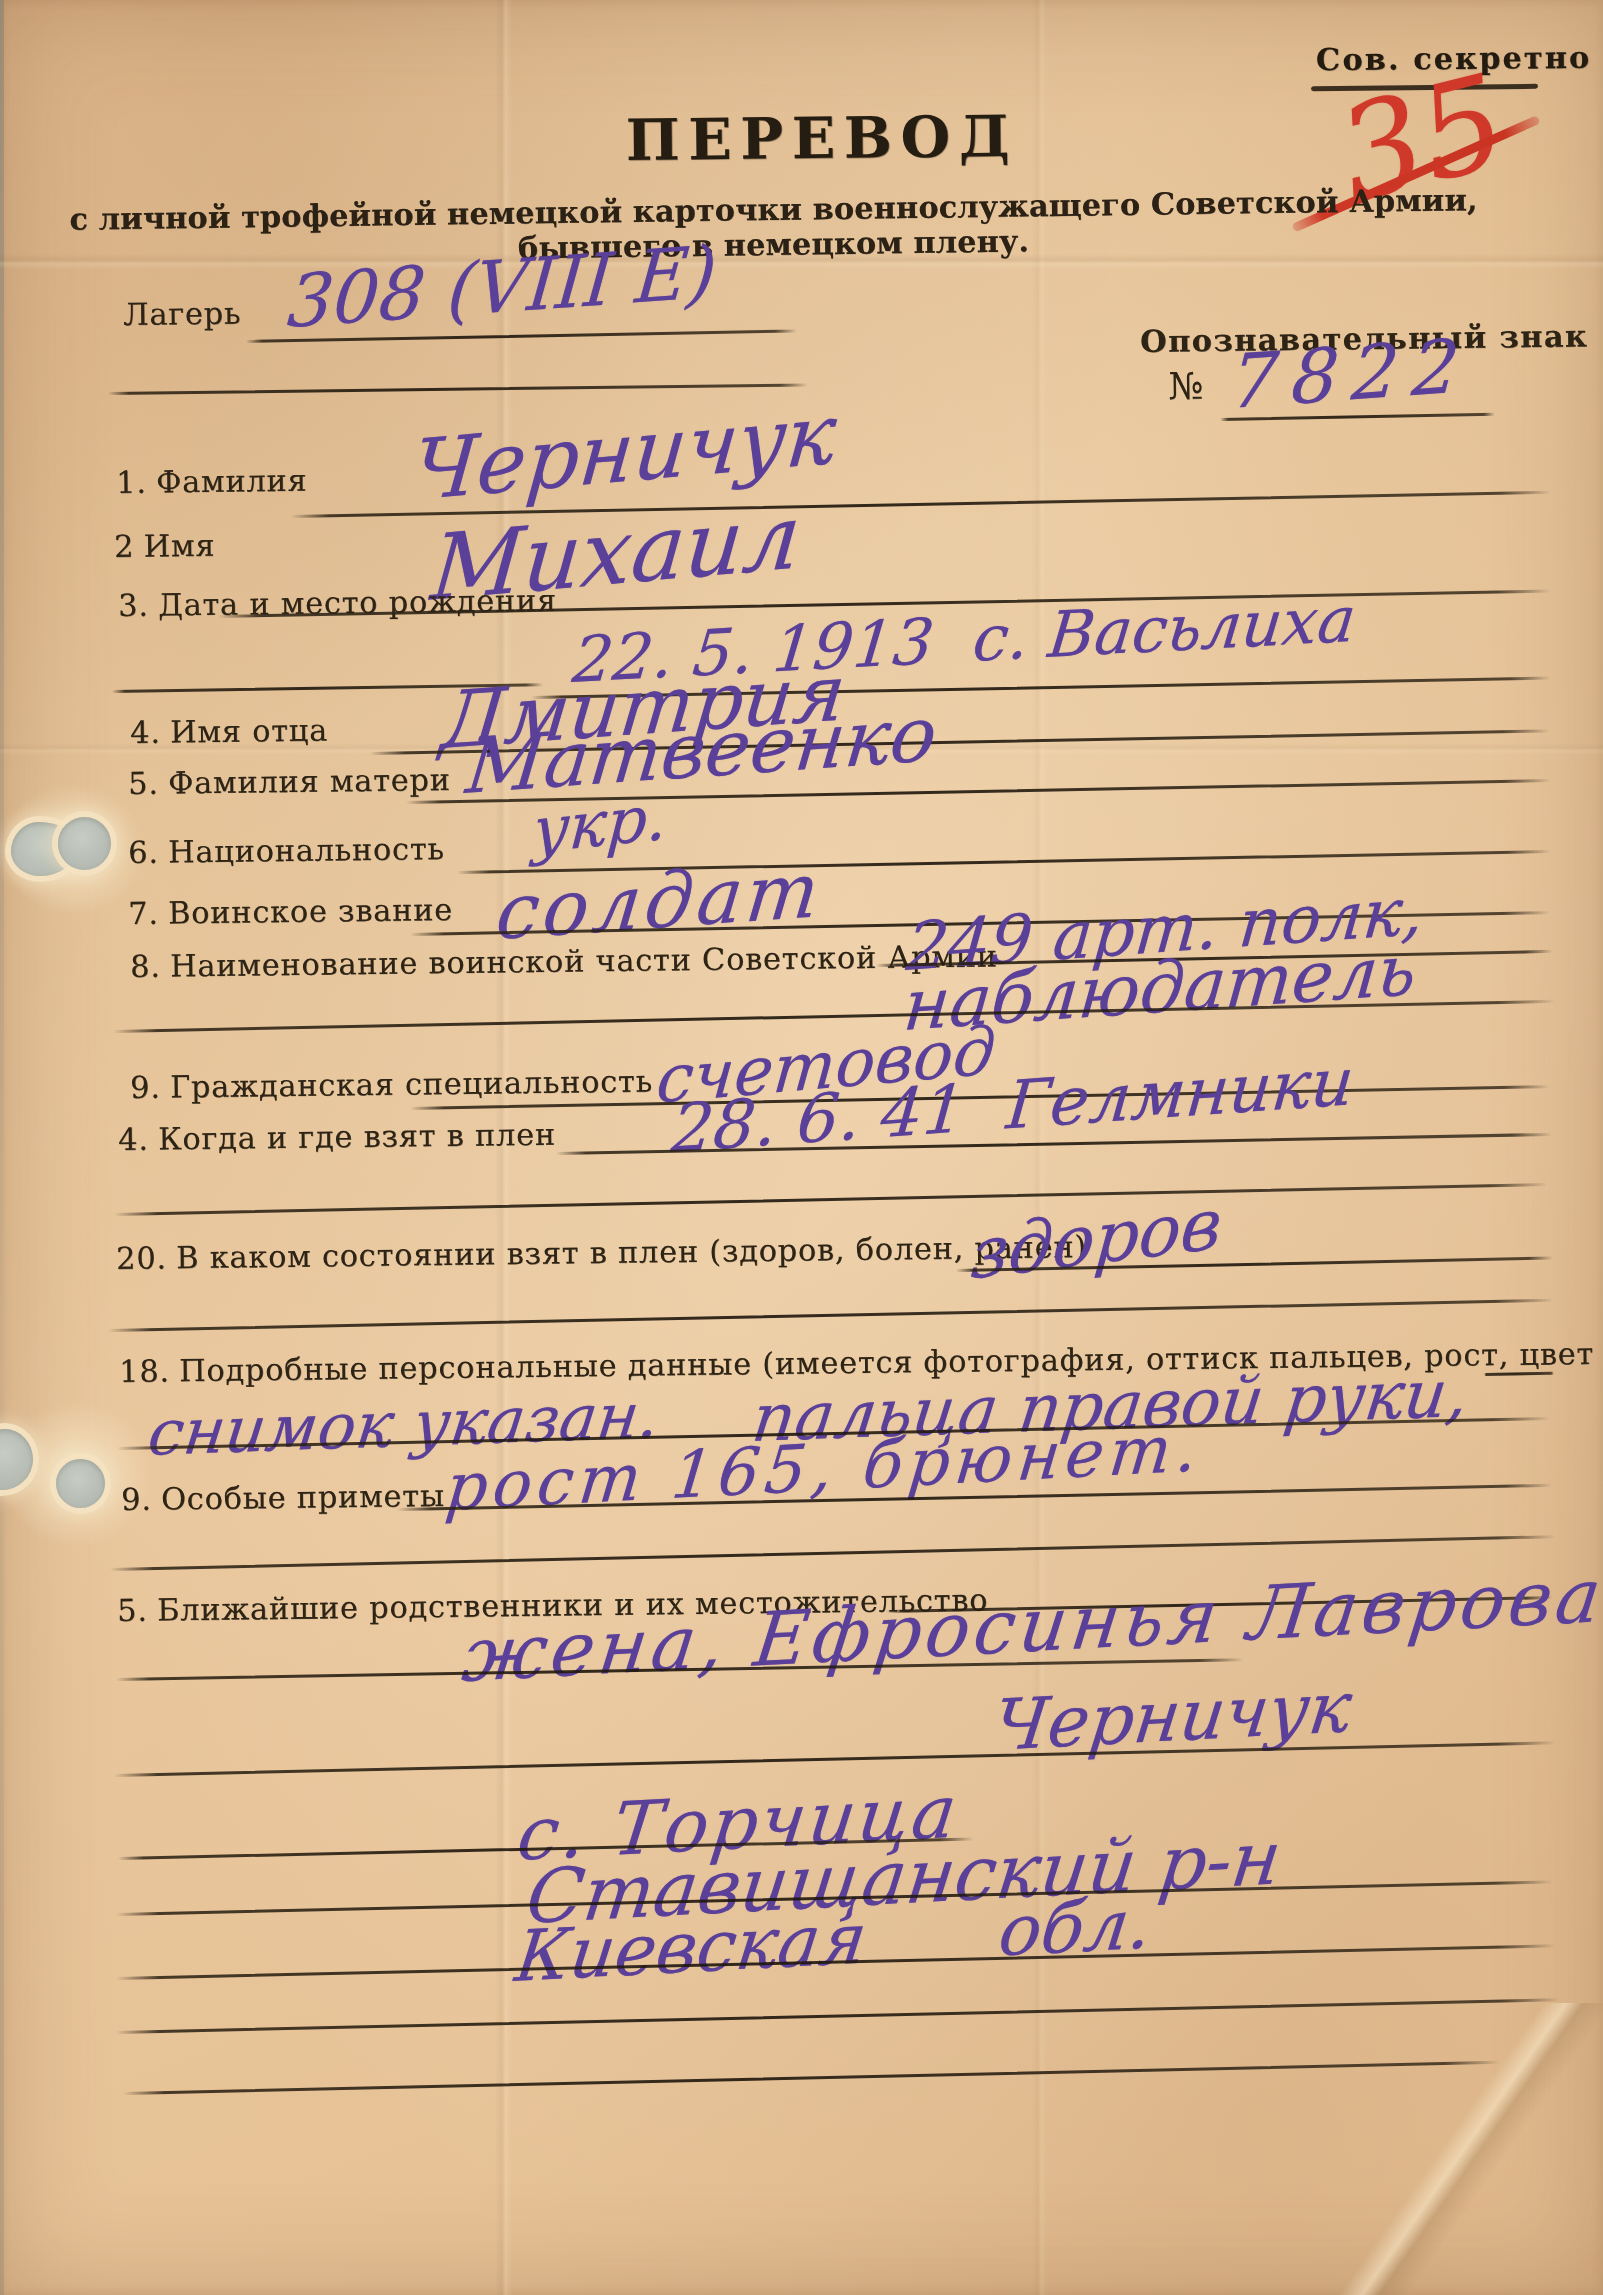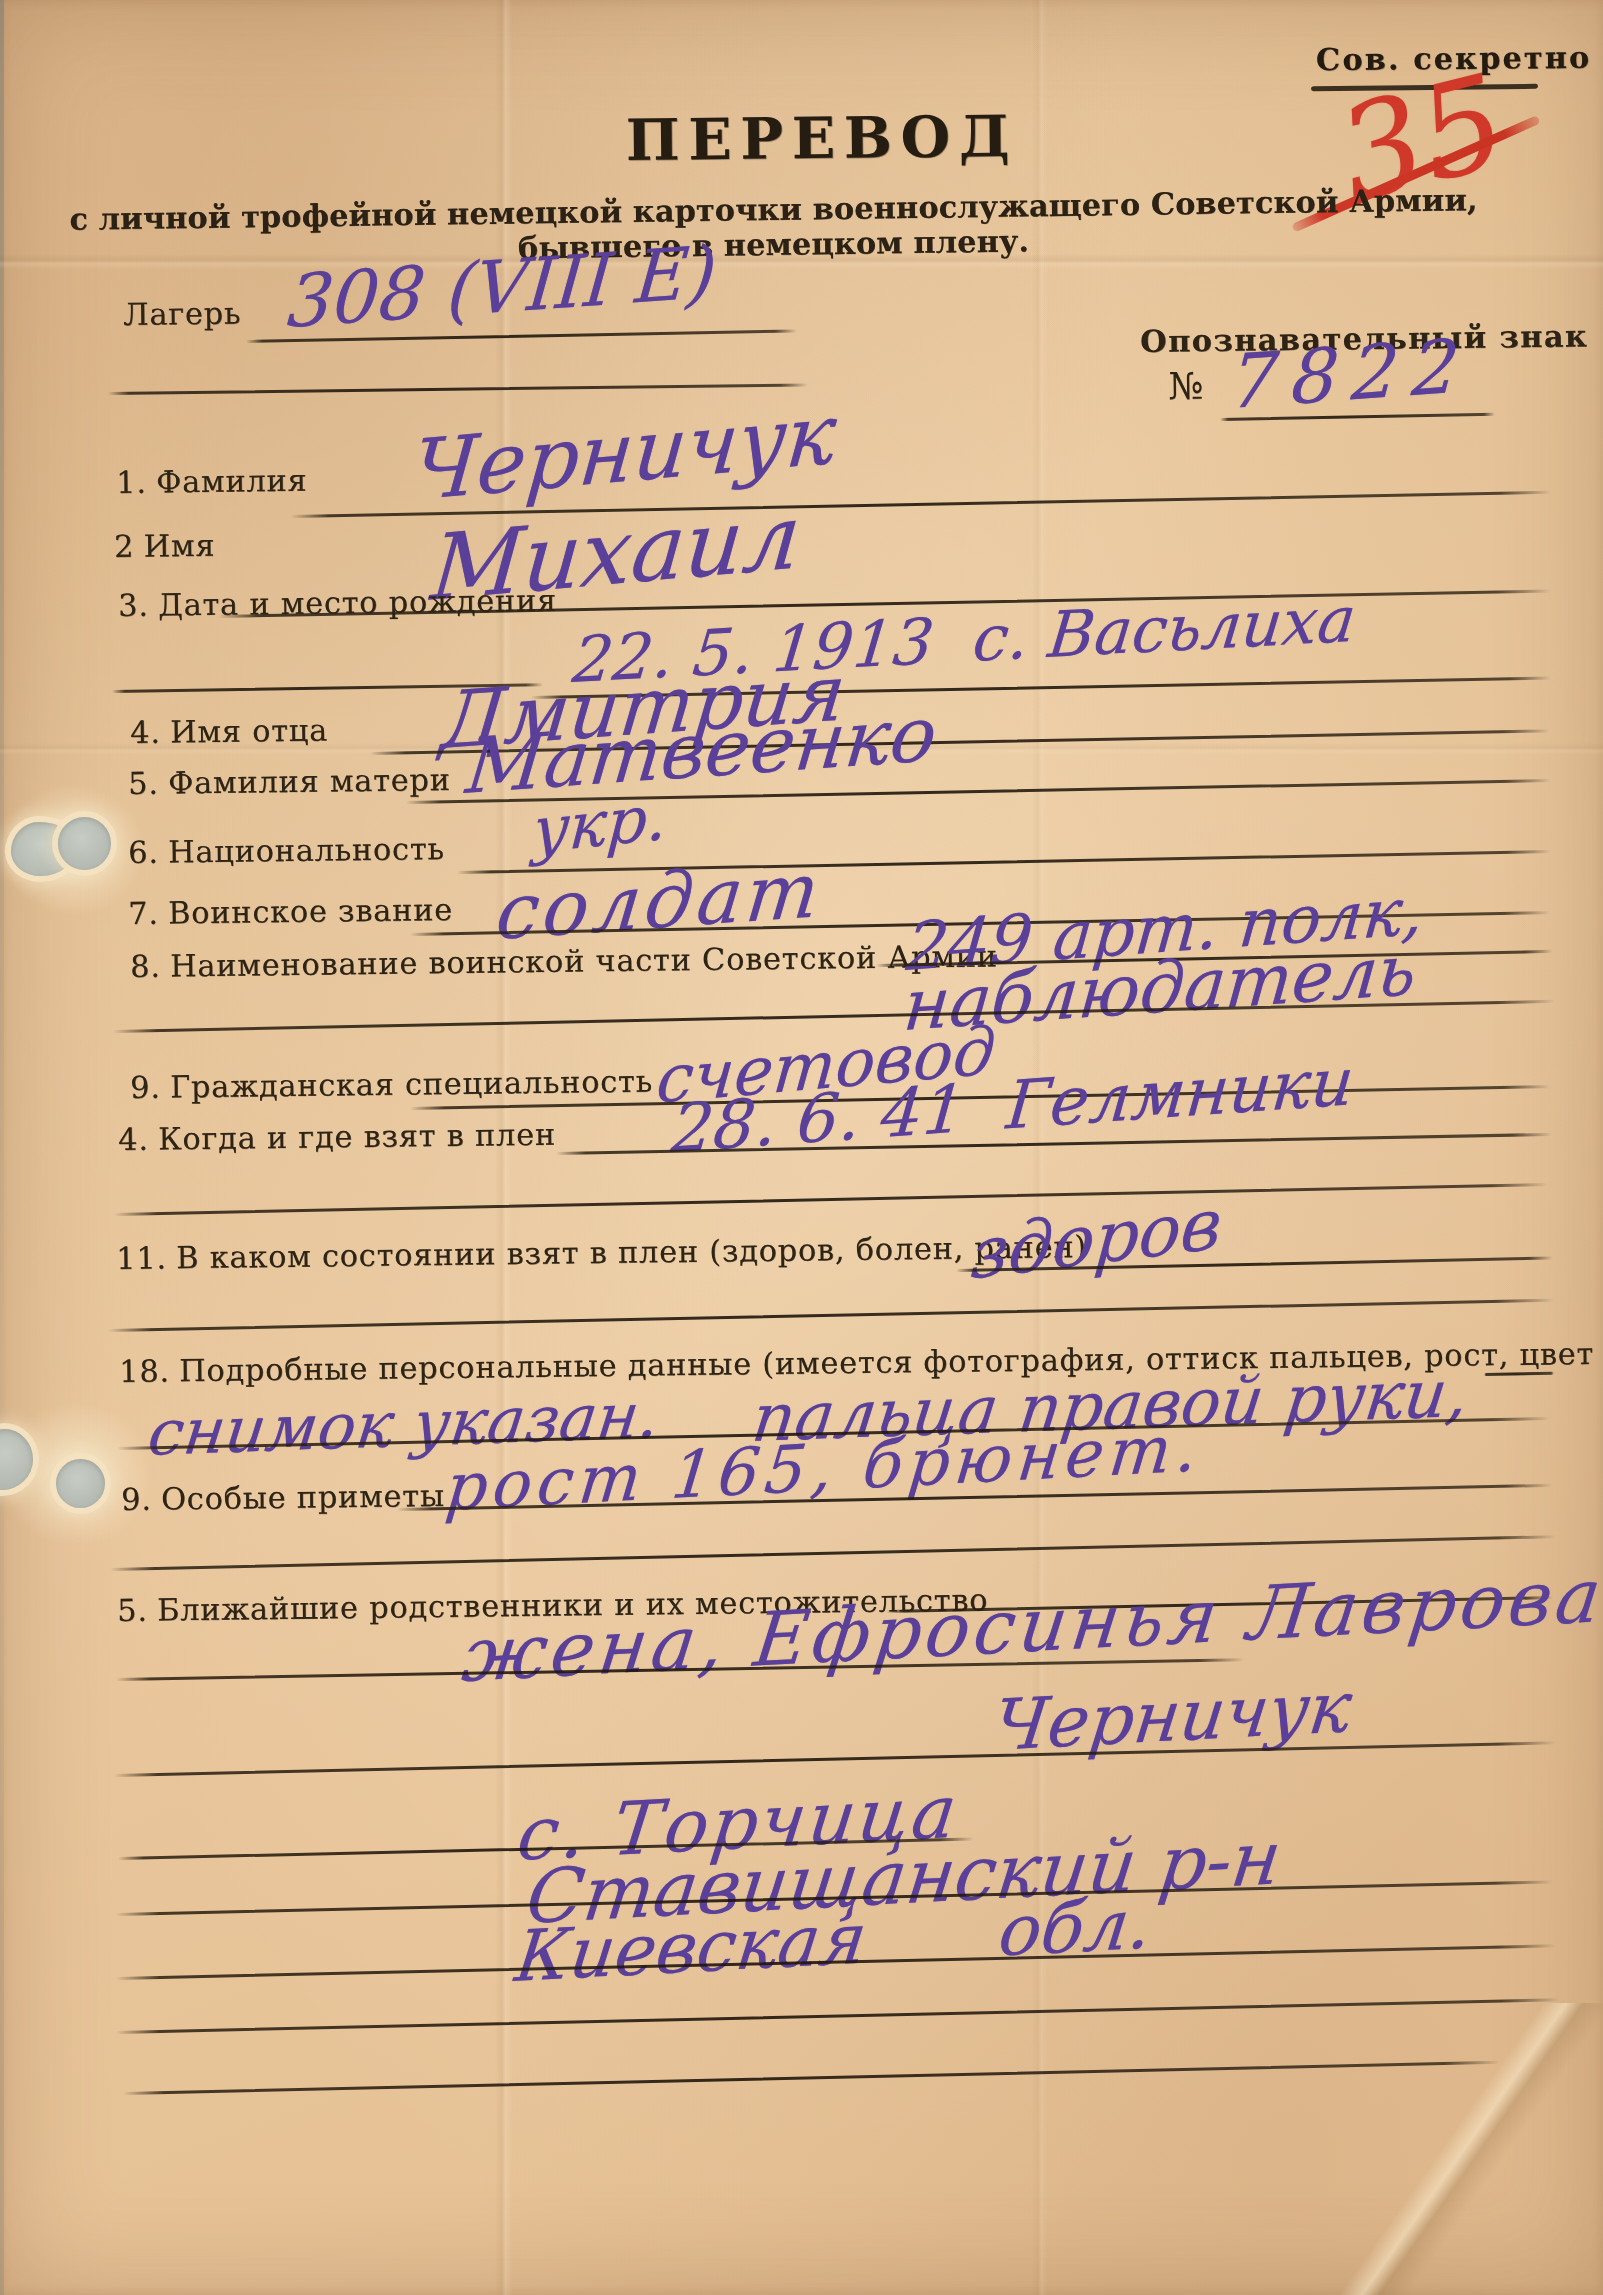--- a/index.html
+++ b/index.html
@@ -118,21 +118,21 @@
 
   <div class="lbl" style="left:130px;top:1070px;"><span class="n">9.</span><span>Гражданская специальность</span></div>
   <div class="hw" style="left:654px;top:1048px;font-size:66px;transform:rotate(-5deg) skewX(-10deg);">счетовод</div>
   <div class="rule" style="left:410px;top:1107px;width:1140px;"></div>
 
   <div class="lbl" style="left:118px;top:1122px;"><span class="n">4.</span><span>Когда и где взят в плен</span></div>
   <div class="hw" style="left:669px;top:1097px;font-size:66px;transform:rotate(-4deg) skewX(-9deg);">28. 6. 41  Гелмники</div>
   <div class="rule" style="left:556px;top:1152px;width:996px;"></div>
   <div class="rule" style="left:114px;top:1213px;width:1434px;transform:rotate(-1.2deg);"></div>
 
-  <div class="lbl" style="left:116px;top:1241px;"><span class="n">11.</span><span>В каком состоянии взят в плен (здоров, болен, ранен)</span></div>
+  <div class="lbl" style="left:116px;top:1241px;"><span class="n">20.</span><span>В каком состоянии взят в плен (здоров, болен, ранен)</span></div>
   <div class="hw" style="left:968px;top:1220px;font-size:70px;transform:rotate(-7deg) skewX(-12deg);">здоров</div>
   <div class="rule" style="left:956px;top:1269px;width:597px;transform:rotate(-1.2deg);"></div>
   <div class="rule" style="left:108px;top:1329px;width:1446px;transform:rotate(-1.2deg);"></div>
 
   <div class="lbl" style="left:119px;top:1354px;"><span class="n">18.</span><span>Подробные персональные данные (имеется фотография, оттиск пальцев, рост, цвет волос)</span></div>
   <div class="rule" style="left:1484px;top:1373px;width:70px;"></div>
   <div class="hw" style="left:145px;top:1402px;font-size:63px;transform:rotate(-2deg) skewX(-9deg);">снимок указан.</div>
   <div class="hw" style="left:749px;top:1386px;font-size:66px;transform:rotate(-2deg) skewX(-9deg);">пальца правой руки,</div>
   <div class="rule" style="left:117px;top:1447px;width:1433px;transform:rotate(-1.2deg);"></div>
 

